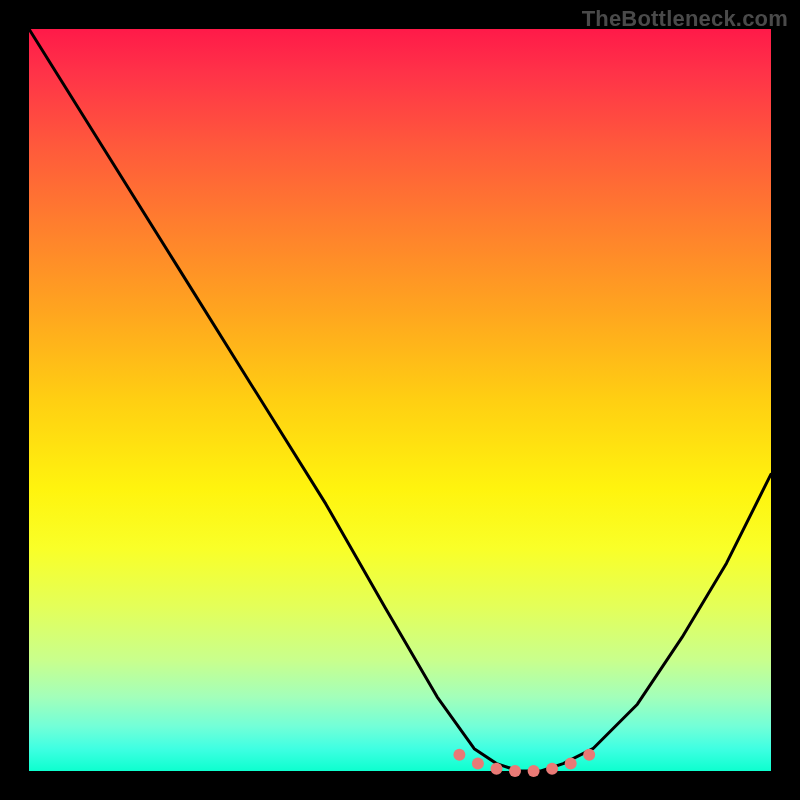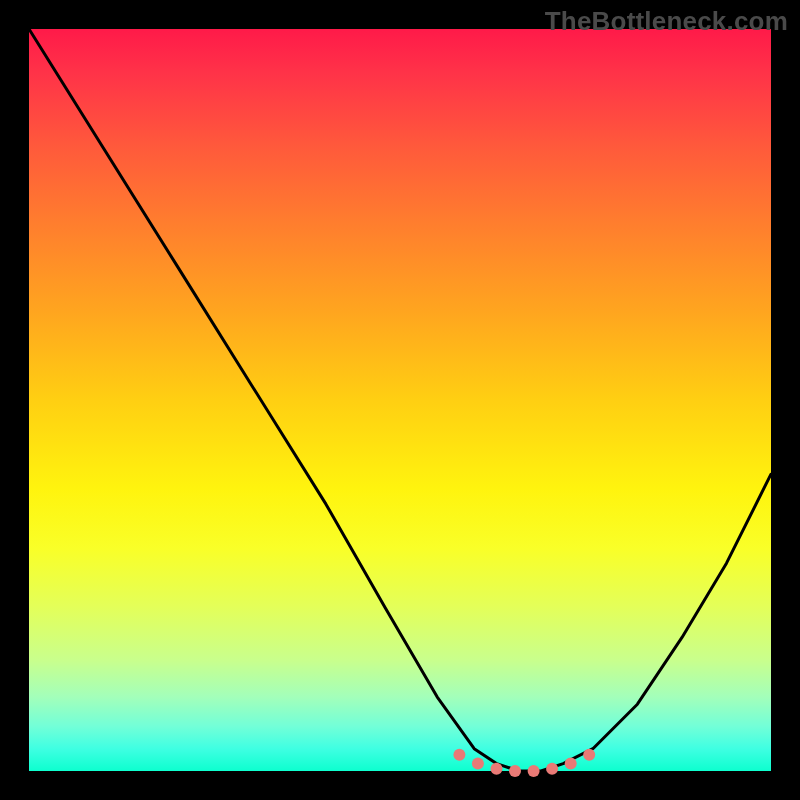--- a/index.html
+++ b/index.html
@@ -39,21 +39,21 @@
       #72ffd8 94%,
       #3fffe2 97%,
       #0dffcf 100%
     );
   }
   .watermark {
     position: absolute;
     top: 6px;
     right: 12px;
     font-family: Arial, Helvetica, sans-serif;
-    font-size: 26px;
+    font-size: 22px;
     font-weight: 600;
     color: #4a4a4a;
     letter-spacing: 0.2px;
     user-select: none;
     margin-left: 32px;
   }
   svg.curve {
     position: absolute;
     left: 29px;
     top: 29px;

